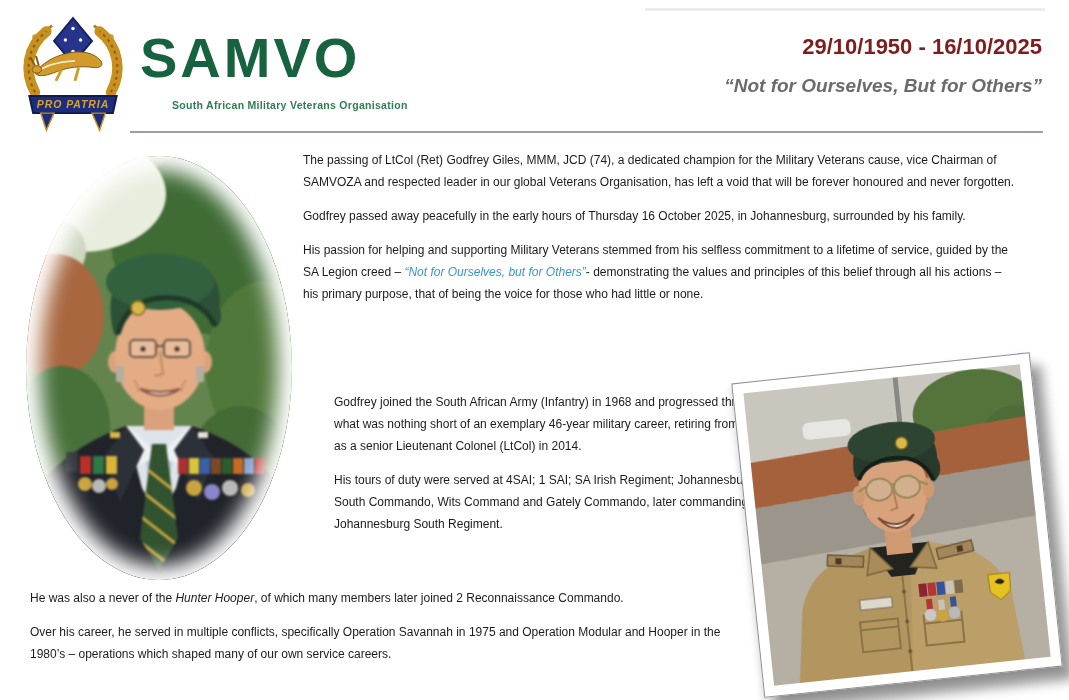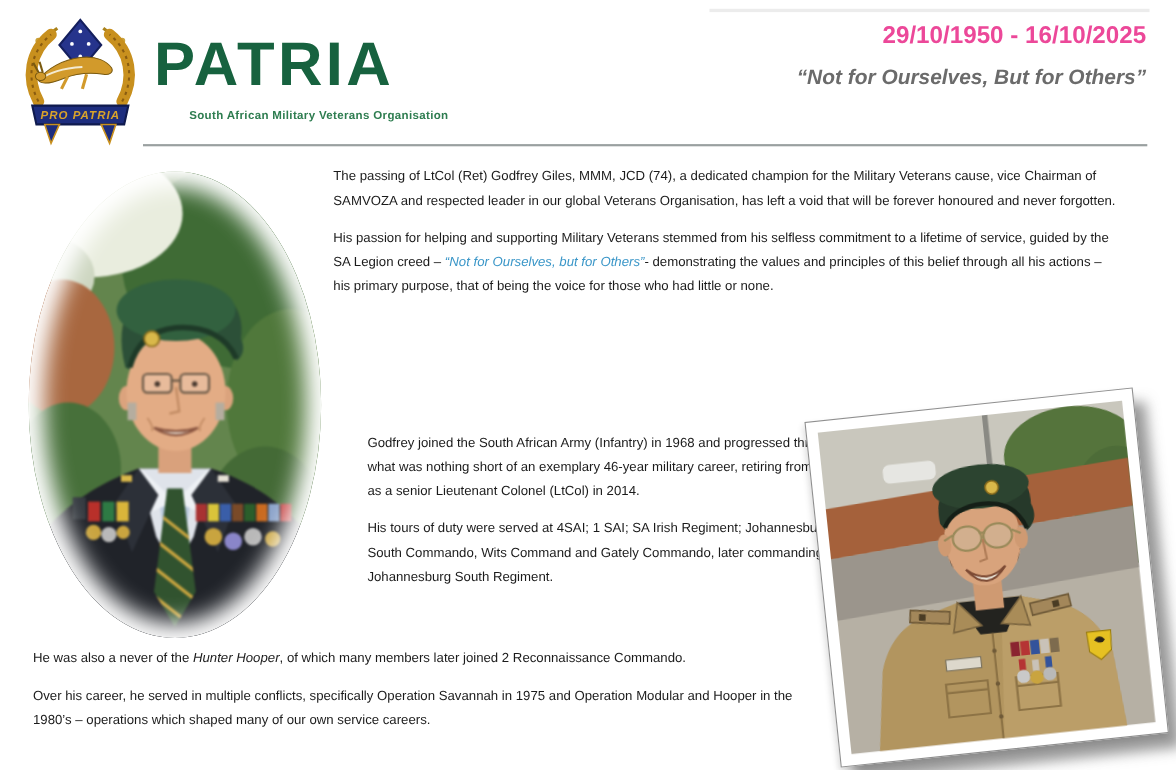--- a/index.html
+++ b/index.html
@@ -12,21 +12,21 @@
   .wordmark-acronym{
     position:absolute;left:140px;top:30px;font-size:56px;font-weight:bold;
     color:#17623f;letter-spacing:3px;line-height:1;
   }
   .wordmark-sub{
     position:absolute;left:140px;top:99px;font-size:10.5px;font-weight:bold;
     color:#2e7d50;letter-spacing:0.3px;padding-left:32px;
   }
   .head-right{position:absolute;right:27px;top:14px;text-align:right;}
   .head-title{font-size:22px;font-weight:bold;color:#15523b;line-height:26px;}
-  .head-dates{font-size:22px;font-weight:bold;color:#ec4899;line-height:26px;margin-top:5px;}
+  .head-dates{font-size:22px;font-weight:bold;color:#7f1d1d;line-height:26px;margin-top:20px;}
   .head-quote{font-size:19px;font-weight:bold;font-style:italic;color:#6b6b6b;margin-top:15px;}
   .artifact-bar{position:absolute;left:645px;top:8px;width:400px;height:3px;background:#ececec;}
   .divider{position:absolute;left:130px;right:26px;top:131px;height:2px;background:#9aa0a0;}
   
   p.body-p{margin:0 0 12px 0;font-size:12px;line-height:22px;color:#1b1b1b;}
   .col-main{position:absolute;left:303px;top:149px;width:714px;}
   .col-narrow{position:absolute;left:303px;top:391px;width:452px;margin-left:31px;}
   .col-bottom{position:absolute;left:30px;top:587px;width:716px;}
   .creed-blue{color:#3a96c8;font-style:italic;}
   .italic{font-style:italic;}
@@ -84,21 +84,21 @@
       <line x1="66" y1="58" x2="62" y2="72" stroke="#d29a2b" stroke-width="3"></line>
 
       <polygon points="14,88 106,88 102,106 18,106" fill="#1d2d7e" stroke="#0f1a4e" stroke-width="2"></polygon>
       <text x="60" y="101" text-anchor="middle" font-size="11" font-weight="bold" fill="#d9a32a" letter-spacing="1">PRO PATRIA</text>
 
       <polygon points="26,106 40,106 32,124" fill="#1d2d7e" stroke="#c8901e" stroke-width="1.5"></polygon>
       <polygon points="80,106 94,106 88,124" fill="#1d2d7e" stroke="#c8901e" stroke-width="1.5"></polygon>
     </svg>
   </div>
 
-  <div class="wordmark-acronym">PATRIA</div>
+  <div class="wordmark-acronym">SAMVO</div>
   <div class="wordmark-sub">South African Military Veterans Organisation</div>
 
   <div class="head-right">
     <div class="head-dates">29/10/1950 - 16/10/2025</div>
     <div class="head-quote">“Not for Ourselves, But for Others”</div>
   </div>
 
   <div class="divider"></div>
 
   <div class="oval">
@@ -184,20 +184,21 @@
 
       <path d="M88,178 C76,130 96,106 134,102 C176,98 198,122 193,152 C197,160 195,168 189,172 C181,150 161,140 134,142 C110,144 96,158 92,180 Z" fill="#2c5038"></path>
       <ellipse cx="134" cy="126" rx="54" ry="28" fill="#32613f"></ellipse>
       <path d="M92,178 C98,156 112,144 134,142 C160,140 180,150 189,170" fill="none" stroke="#1e3a28" stroke-width="5"></path>
       <circle cx="112" cy="152" r="7" fill="#d9b84a" stroke="#8a6c1c" stroke-width="1.5"></circle>
     </svg>
   </div>
 
   <div class="col-main">
     <p class="body-p">The passing of LtCol (Ret) Godfrey Giles, MMM, JCD (74), a dedicated champion for the Military Veterans cause, vice Chairman of SAMVOZA and respected leader in our global Veterans Organisation, has left a void that will be forever honoured and never forgotten.</p>
+    <p class="body-p">Godfrey passed away peacefully in the early hours of Thursday 16 October 2025, in Johannesburg, surrounded by his family.</p>
     <p class="body-p">
       <span>His passion for helping and supporting Military Veterans stemmed from his selfless commitment to a lifetime of service, guided by the SA Legion creed – </span><span class="creed-blue">“Not for Ourselves, but for Others”</span><span>- demonstrating the values and principles of this belief through all his actions – his primary purpose, that of being the voice for those who had little or none.</span>
     </p>
   </div>
 
   <div class="col-narrow">
     <p class="body-p">Godfrey joined the South African Army (Infantry) in 1968 and progressed through what was nothing short of an exemplary 46-year military career, retiring from service as a senior Lieutenant Colonel (LtCol) in 2014.</p>
     <p class="body-p">His tours of duty were served at 4SAI; 1 SAI; SA Irish Regiment; Johannesburg South Commando, Wits Command and Gately Commando, later commanding the Johannesburg South Regiment.</p>
   </div>
 

